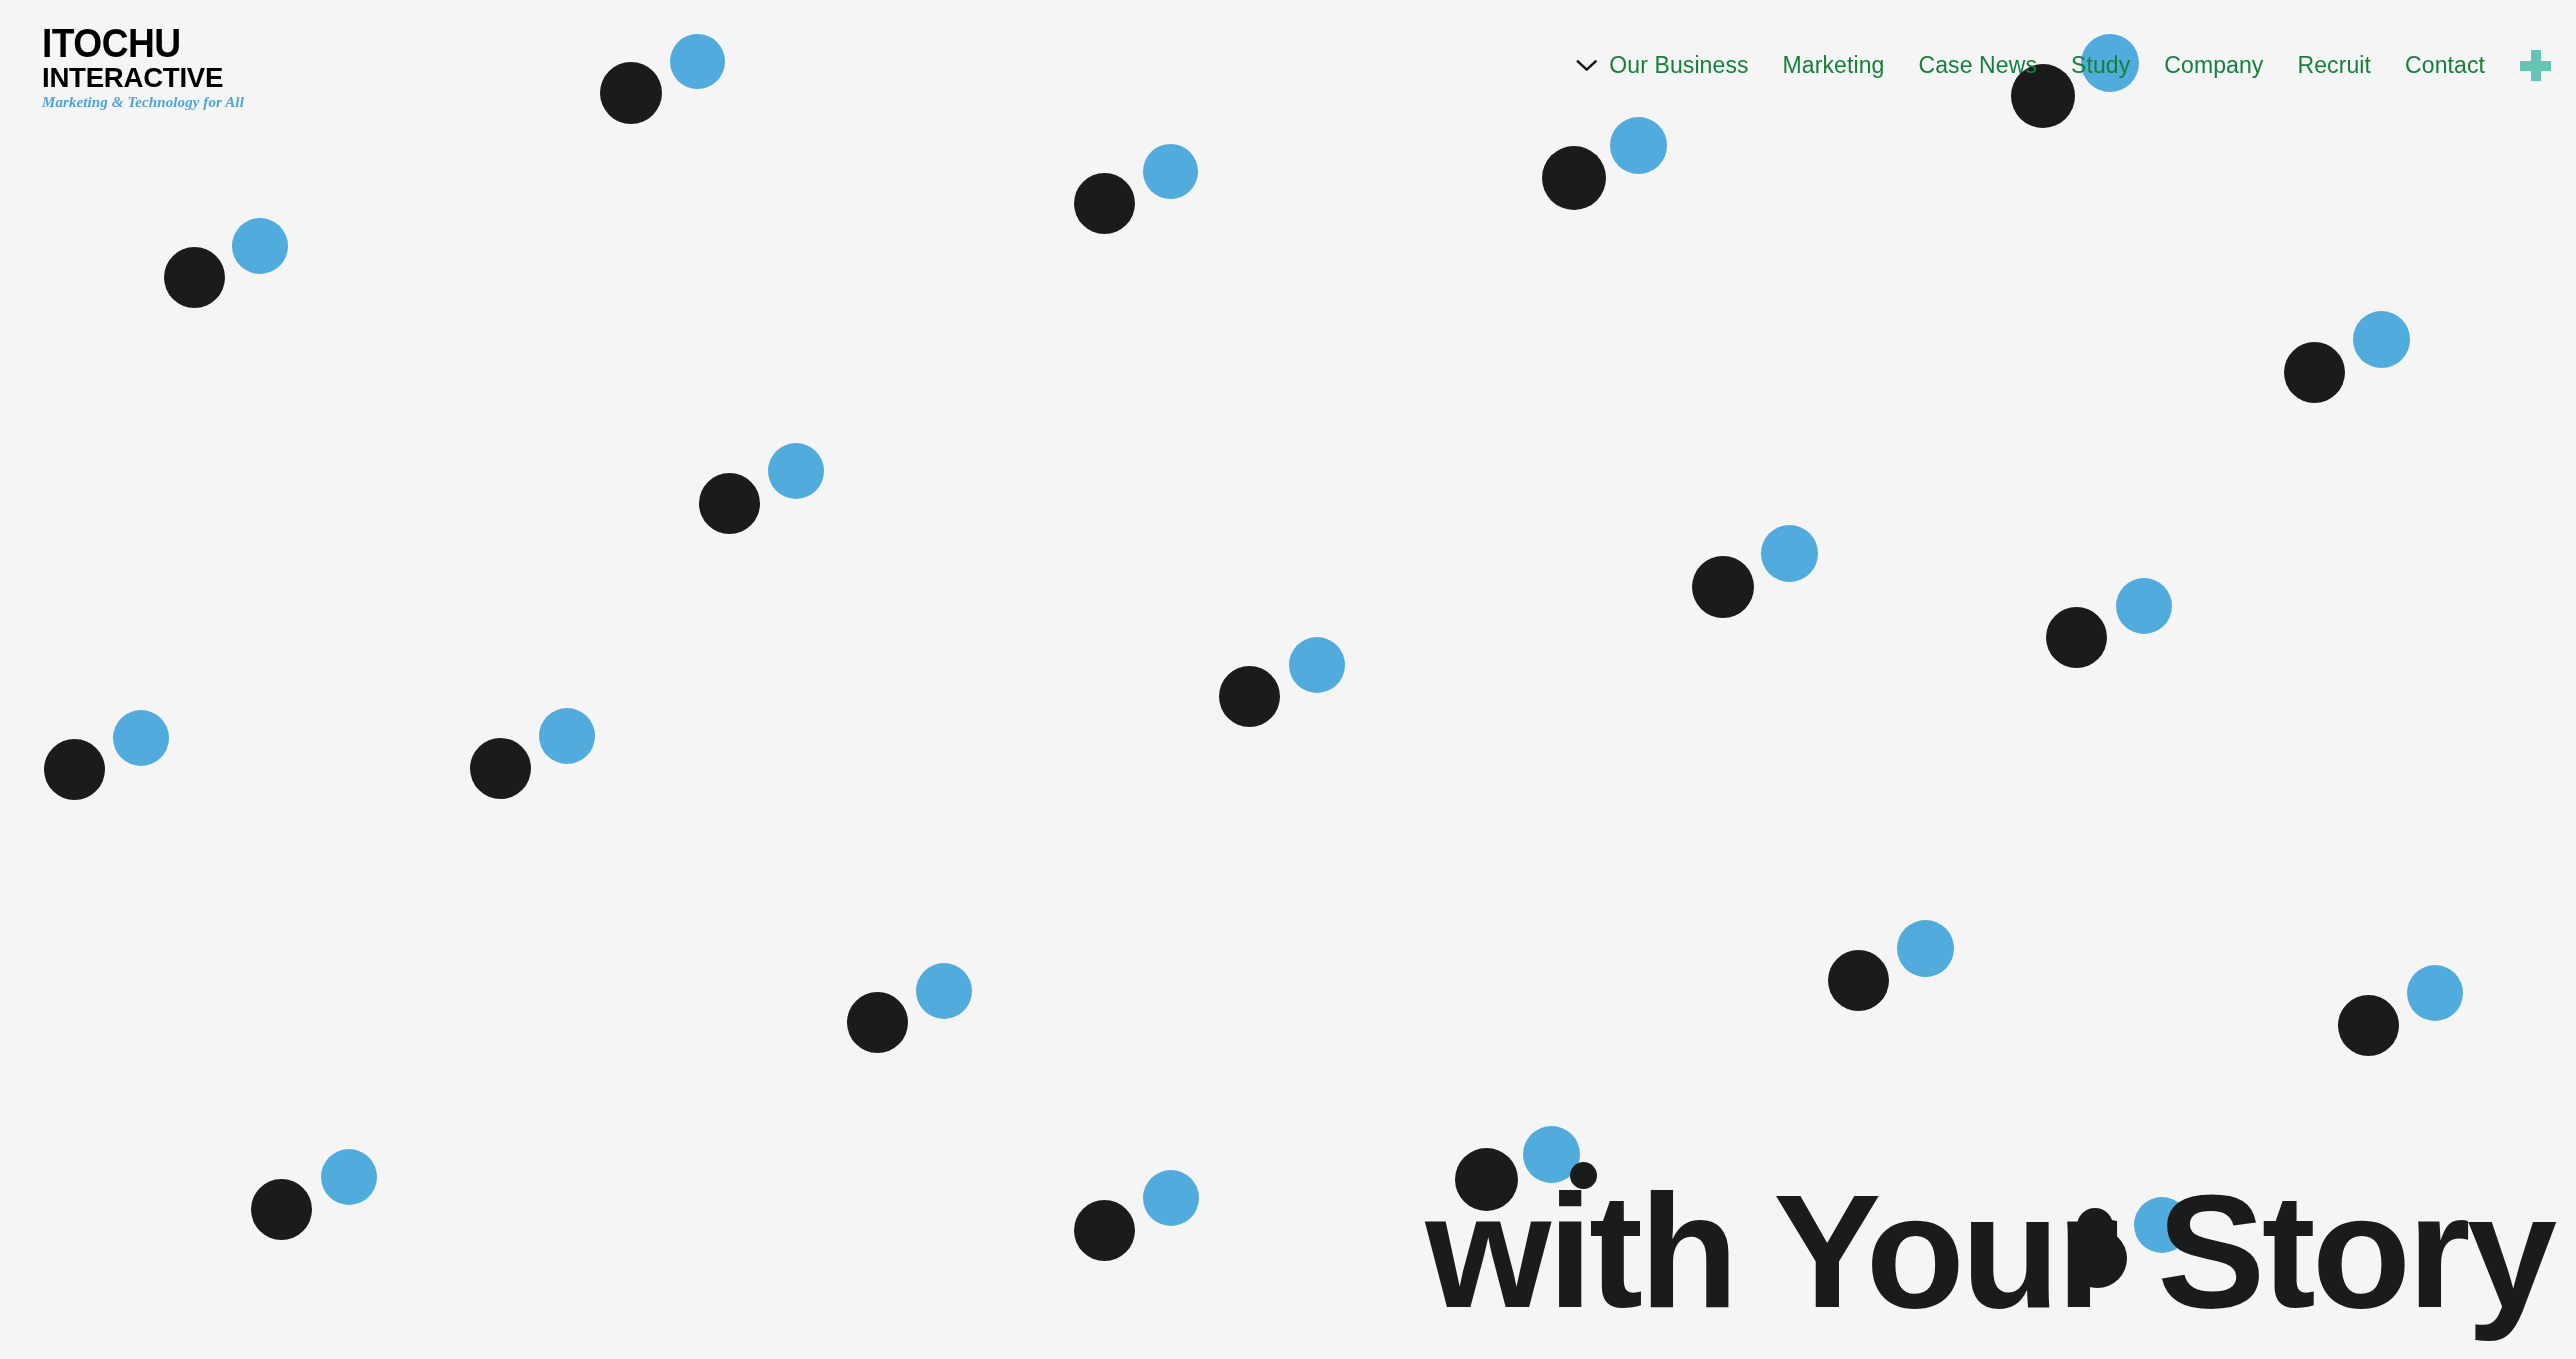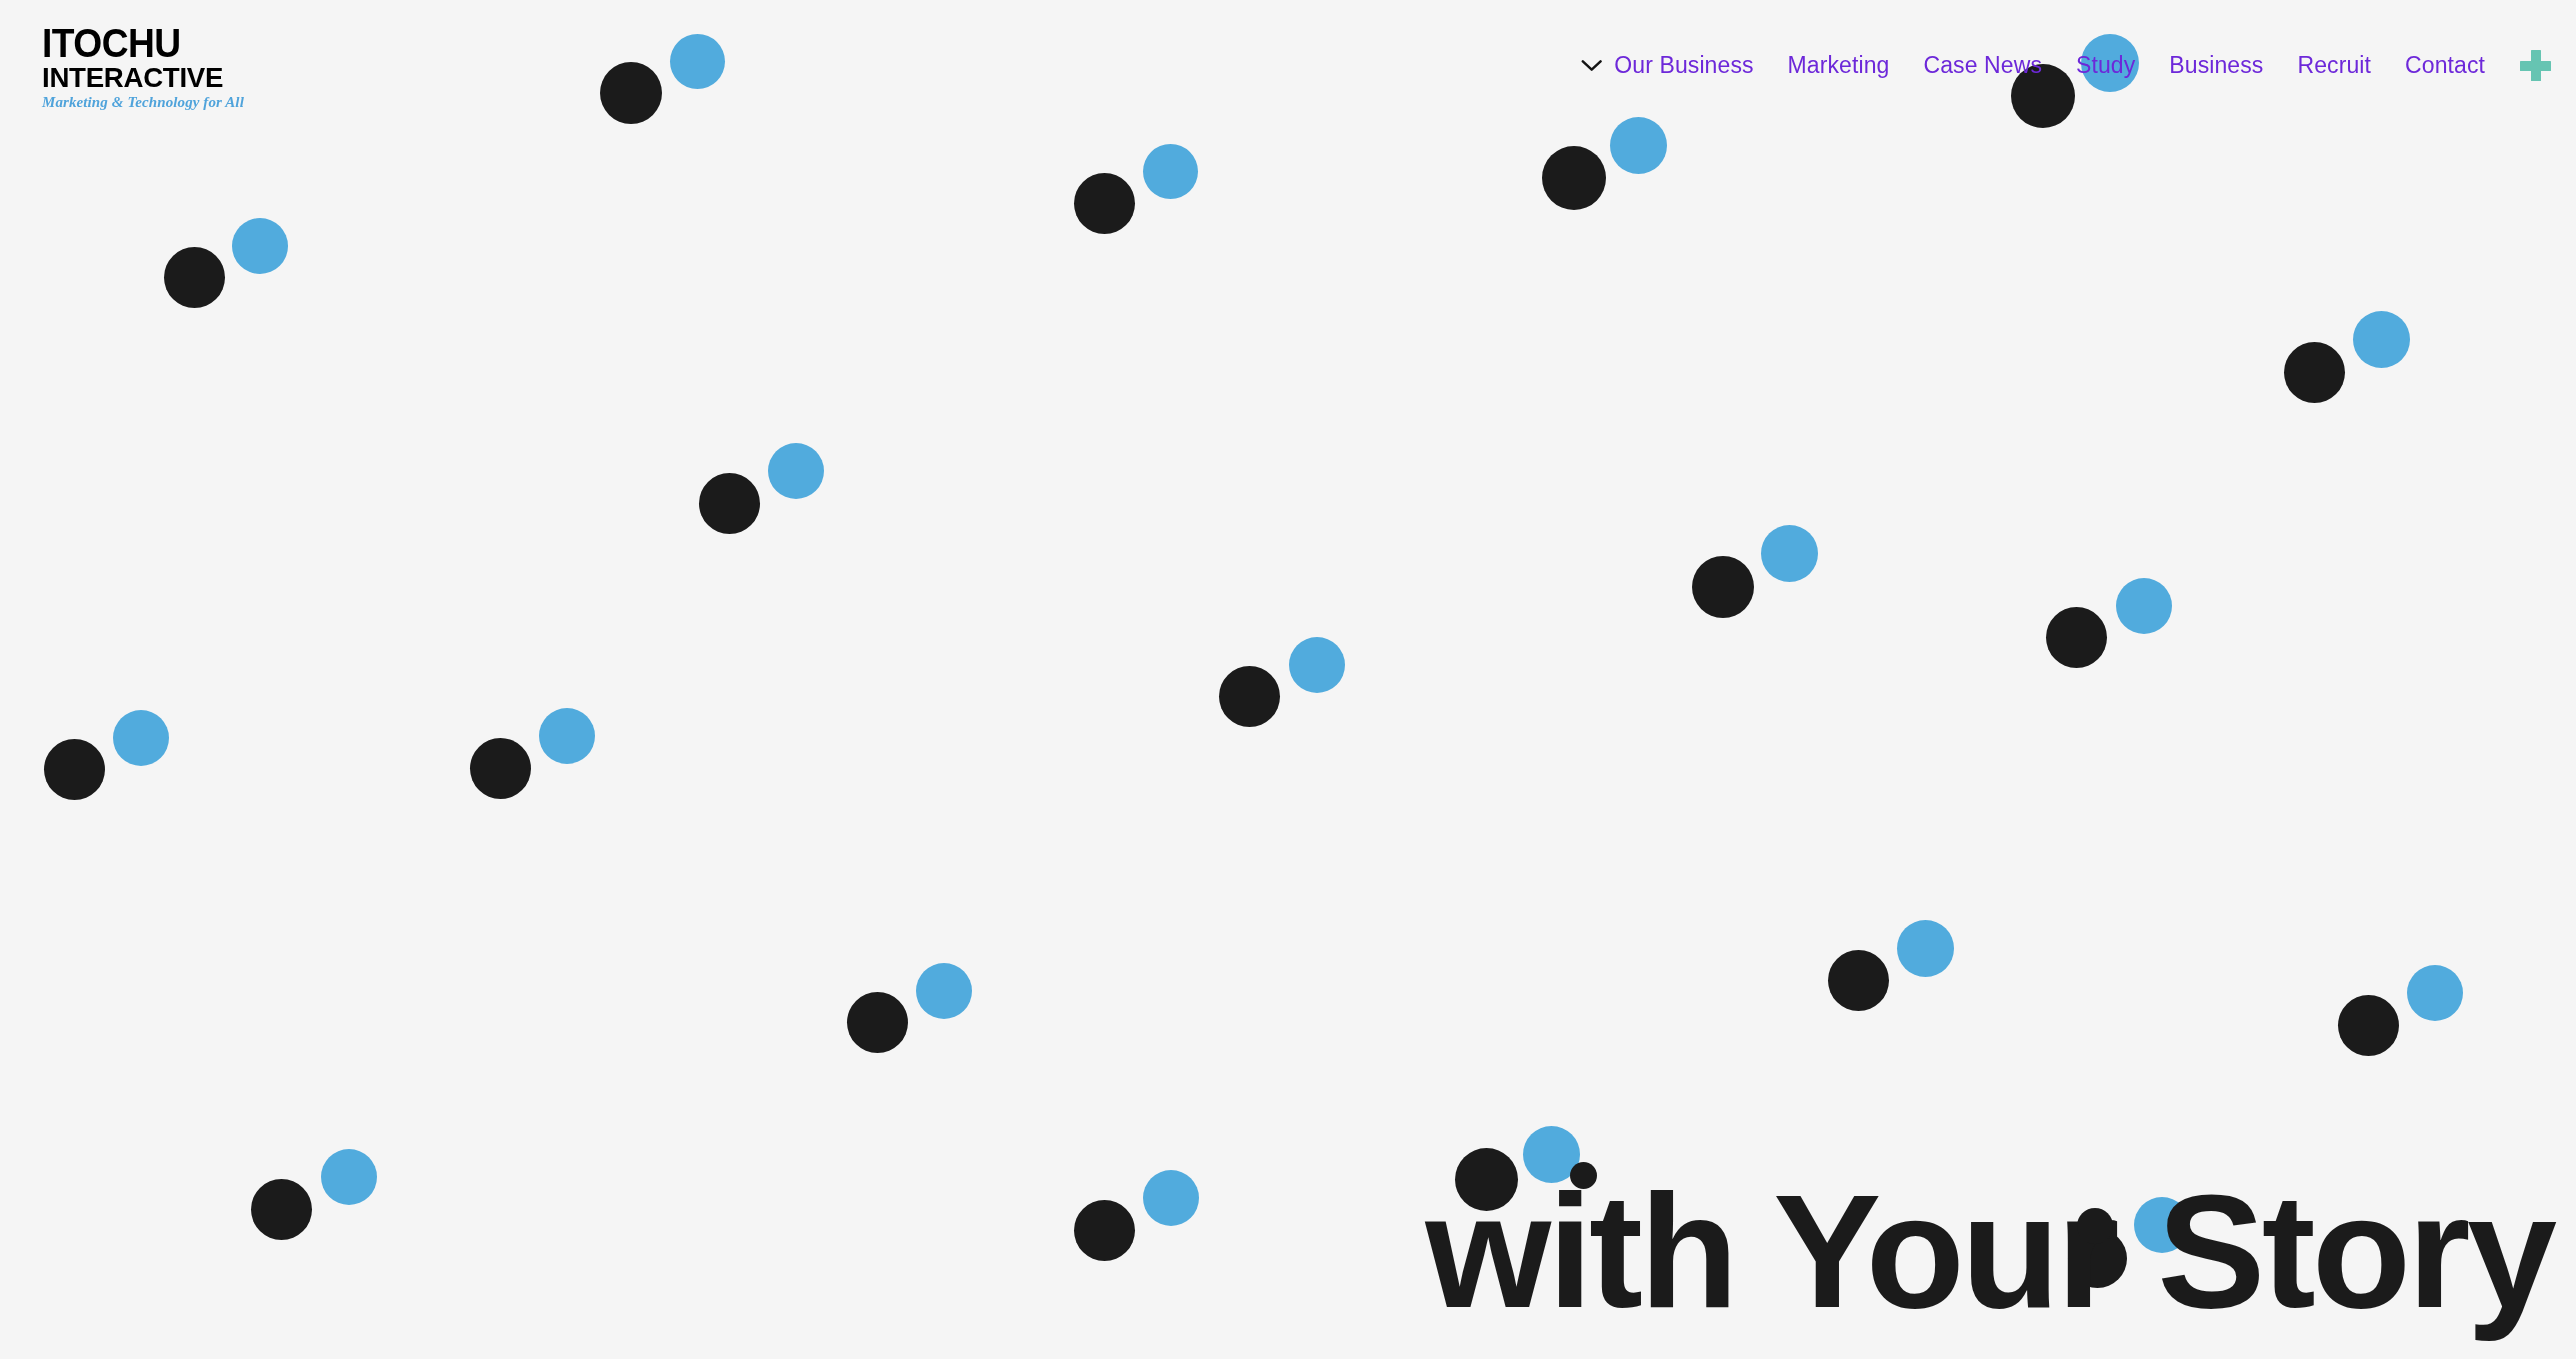--- a/index.html
+++ b/index.html
@@ -84,21 +84,21 @@
   .main-nav {
     margin-top:50px;
     margin-right:25px;
     display:flex;
     align-items:center;
     gap:0;
   }
   .nav-item {
     font-family:"Liberation Sans", sans-serif;
     font-size:23px;
-    color:#6d28d9;
+    color:#15803d;
     white-space:nowrap;
     padding:0 17px;
     cursor:pointer;
     letter-spacing:0.1px;
   }
   .nav-item.has-chevron {
     display:flex;
     align-items:center;
     gap:12px;
     padding-left:3.6px;
@@ -231,21 +231,21 @@
 
       <div class="nav-item">
         <span>Case News</span>
       </div>
 
       <div class="nav-item">
         <span>Study</span>
       </div>
 
       <div class="nav-item">
-        <span>Business</span>
+        <span>Company</span>
       </div>
 
       <div class="nav-item">
         <span>Recruit</span>
       </div>
 
       <div class="nav-item">
         <span>Contact</span>
       </div>
 

